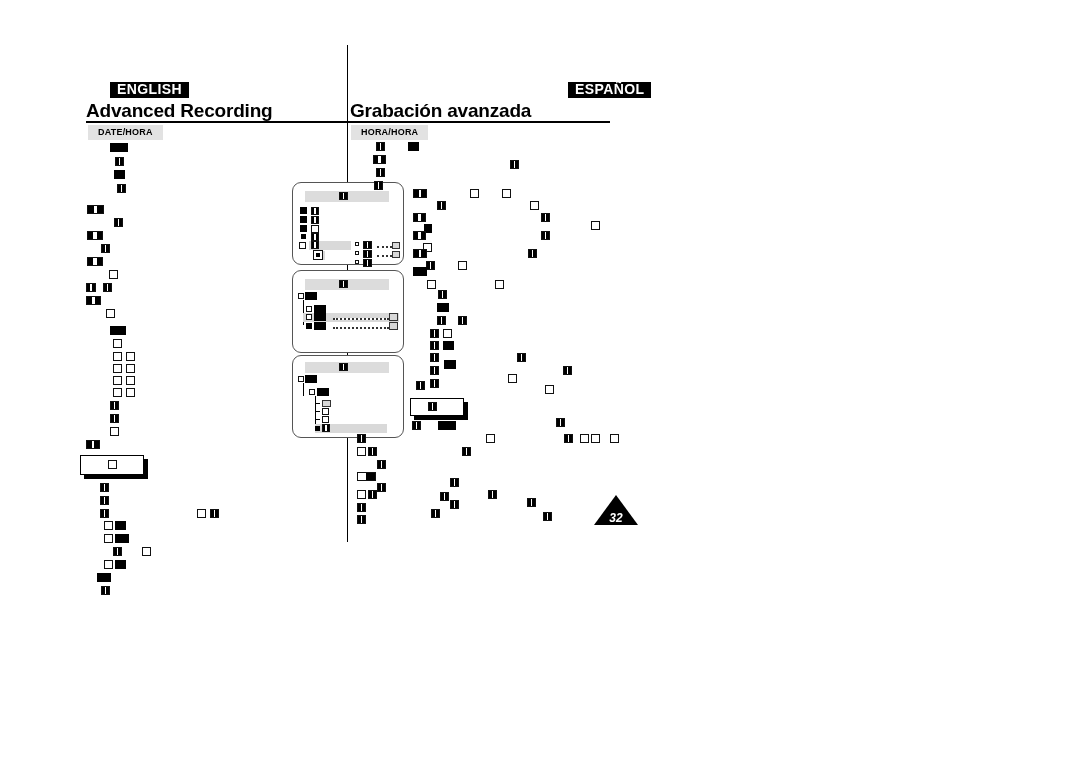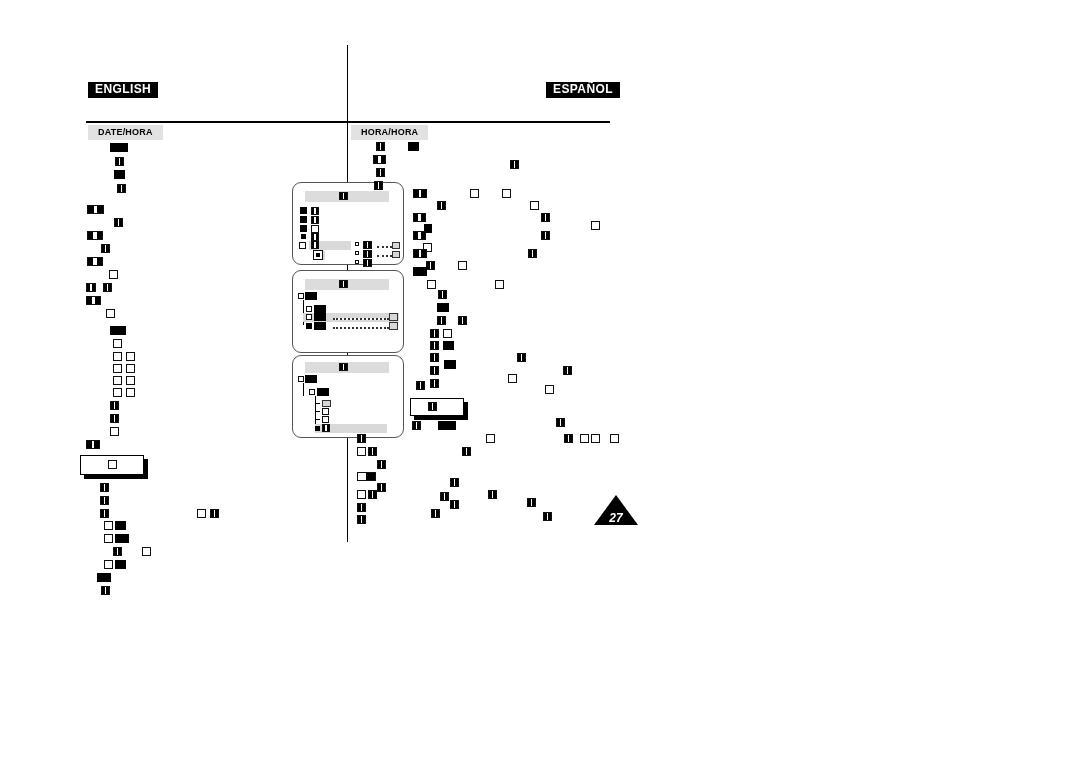--- a/index.html
+++ b/index.html
@@ -12,25 +12,26 @@
     -webkit-font-smoothing:antialiased;
   }
   .page{position:absolute;inset:0;}
 
   
   .lang-badge{
     position:absolute;
     background:#000;
     color:#fff;
     font-weight:bold;
-    font-size:12px;
+    font-size:14px;
     letter-spacing:.4px;
     padding:2px 7px 3px 7px;
     line-height:11px;
     font-family:"Liberation Sans", sans-serif;
+    margin-left:22px;
   }
 
   
   .sec-title{
     position:absolute;
     font-size:19px;
     font-weight:bold;
     color:#000;
     font-family:"Liberation Sans", sans-serif;
     letter-spacing:-0.2px;
@@ -131,21 +132,23 @@
 <body>
 
 <div class="page">
 
   <div class="v-divider" style="left:347px;top:45px;height:497px;"></div>
 
   <div class="lang-badge" style="left:88px;top:82px;">ENGLISH</div>
 
   <div class="lang-badge" style="left:546px;top:82px;">ESPAÑOL</div>
 
-
+  <div class="sec-title" style="left:86px;top:100px;">Advanced Recording</div>
+
+  <div class="sec-title" style="left:350px;top:100px;">Grabación avanzada</div>
 
   <div class="title-rule" style="left:86px;top:121px;width:524px;"></div>
 
   <div class="sub-tag" style="left:88px;top:125px;">DATE/HORA</div>
 
   <div class="sub-tag" style="left:351px;top:125px;">HORA/HORA</div>
 
   <div>
     <div class="rb" style="left:110px;top:143px;width:18px;height:9px;"></div>
     <div class="rb split" style="left:115px;top:157px;width:9px;height:9px;"></div>
@@ -364,15 +367,15 @@
     <div class="rb split" style="left:357px;top:503px;width:9px;height:9px;"></div>
     <div class="rb split" style="left:450px;top:500px;width:9px;height:9px;"></div>
     <div class="rb split" style="left:527px;top:498px;width:9px;height:9px;"></div>
 
     <div class="rb split" style="left:357px;top:515px;width:9px;height:9px;"></div>
     <div class="rb split" style="left:431px;top:509px;width:9px;height:9px;"></div>
     <div class="rb split" style="left:543px;top:512px;width:9px;height:9px;"></div>
   </div>
 
   <div class="pagenum" style="left:594px;top:495px;"></div>
-  <div class="pagenum-text" style="left:594px;top:511px;">27</div>
+  <div class="pagenum-text" style="left:594px;top:511px;">32</div>
 
 </div>
 
 </body></html>

